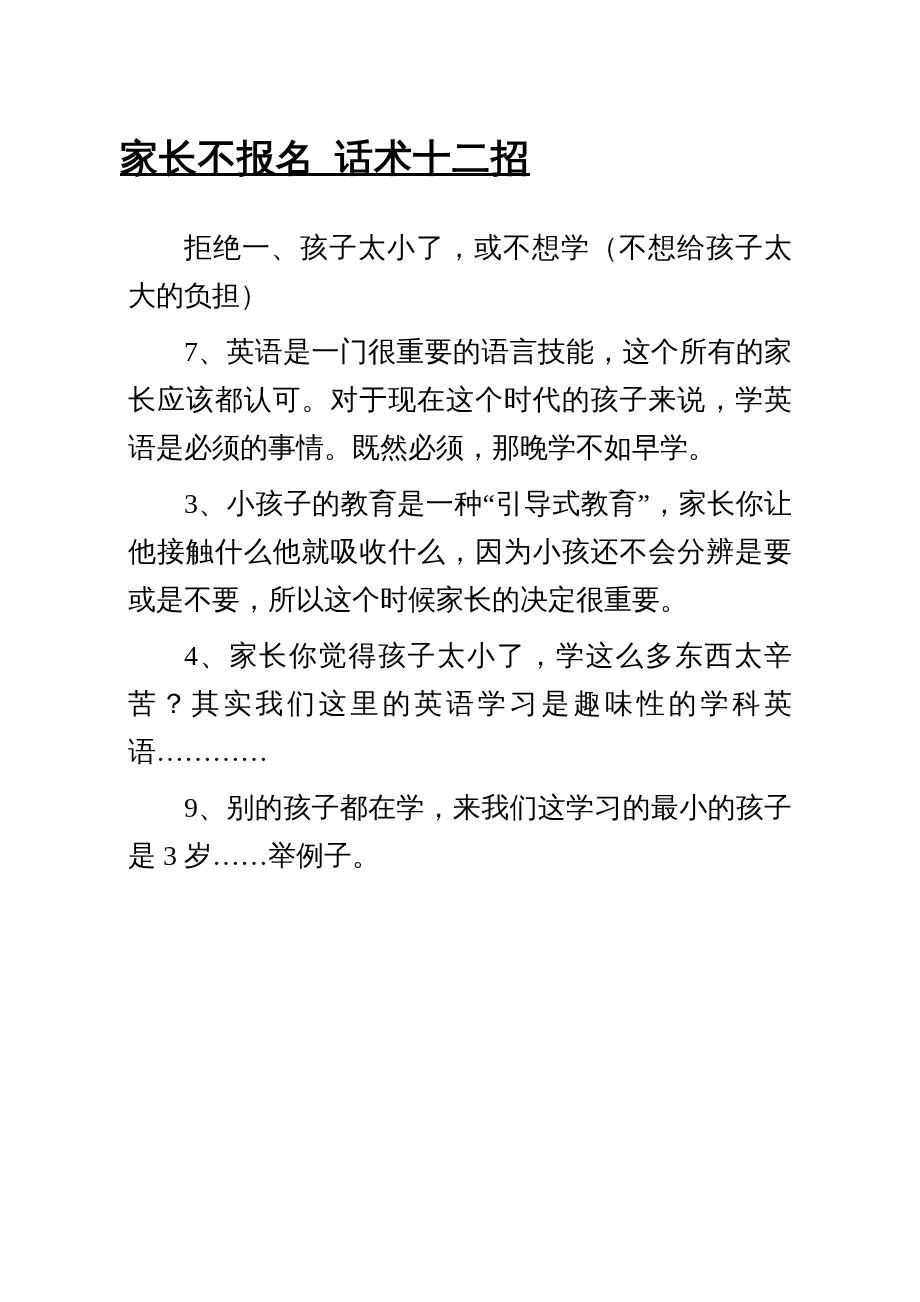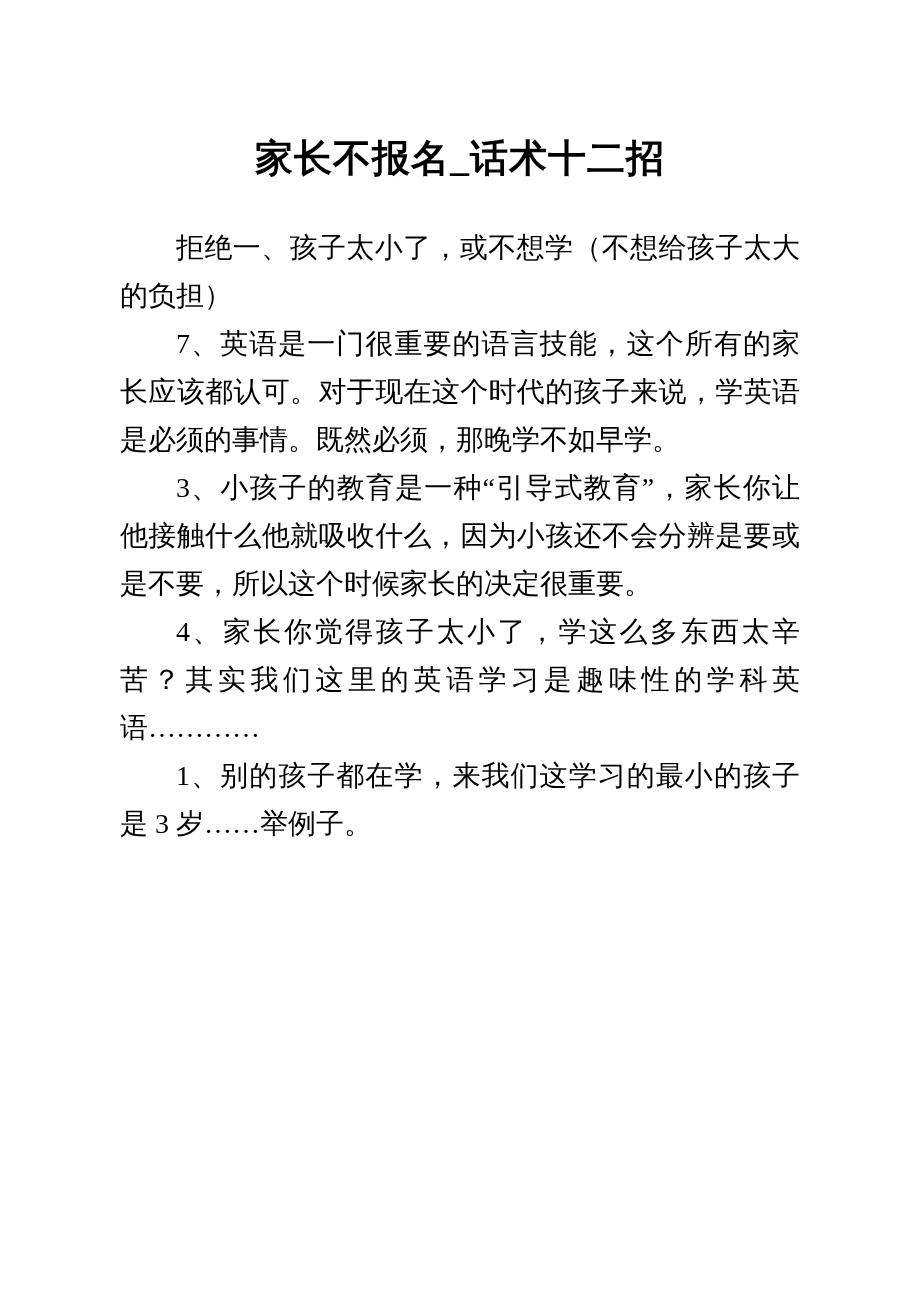--- a/index.html
+++ b/index.html
@@ -13,44 +13,44 @@
     height: 1302px;
     background: #ffffff;
     box-sizing: border-box;
     padding: 130px 120px 0 120px;
     overflow: hidden;
     font-family: "Liberation Serif", "DejaVu Serif", serif;
     color: #000000;
   }
   .doc-title {
     margin: 0 0 38px 0;
-    text-align: center;
     font-size: 38px;
     font-weight: bold;
     line-height: 56px;
     letter-spacing: 1px;
     white-space: nowrap;
+    text-decoration: underline;
   }
   .doc-body p {
-    margin: 0;
+    margin: 8px;
     font-size: 28px;
     line-height: 48px;
     text-align: justify;
     text-justify: inter-ideograph;
     text-align-last: left;
     text-indent: 2em;
     word-break: break-all;
   }
 </style>
 </head>
 <body>
 
 <div class="doc-page">
   <h1 class="doc-title">家长不报名_话术十二招</h1>
 
   <div class="doc-body">
     <p>拒绝一、孩子太小了，或不想学（不想给孩子太大的负担）</p>
     <p>7、英语是一门很重要的语言技能，这个所有的家长应该都认可。对于现在这个时代的孩子来说，学英语是必须的事情。既然必须，那晚学不如早学。</p>
     <p>3、小孩子的教育是一种“引导式教育”，家长你让他接触什么他就吸收什么，因为小孩还不会分辨是要或是不要，所以这个时候家长的决定很重要。</p>
     <p>4、家长你觉得孩子太小了，学这么多东西太辛苦？其实我们这里的英语学习是趣味性的学科英语…………</p>
-    <p>1、别的孩子都在学，来我们这学习的最小的孩子是 3 岁……举例子。</p>
+    <p>9、别的孩子都在学，来我们这学习的最小的孩子是 3 岁……举例子。</p>
   </div>
 </div>
 
 </body></html>

